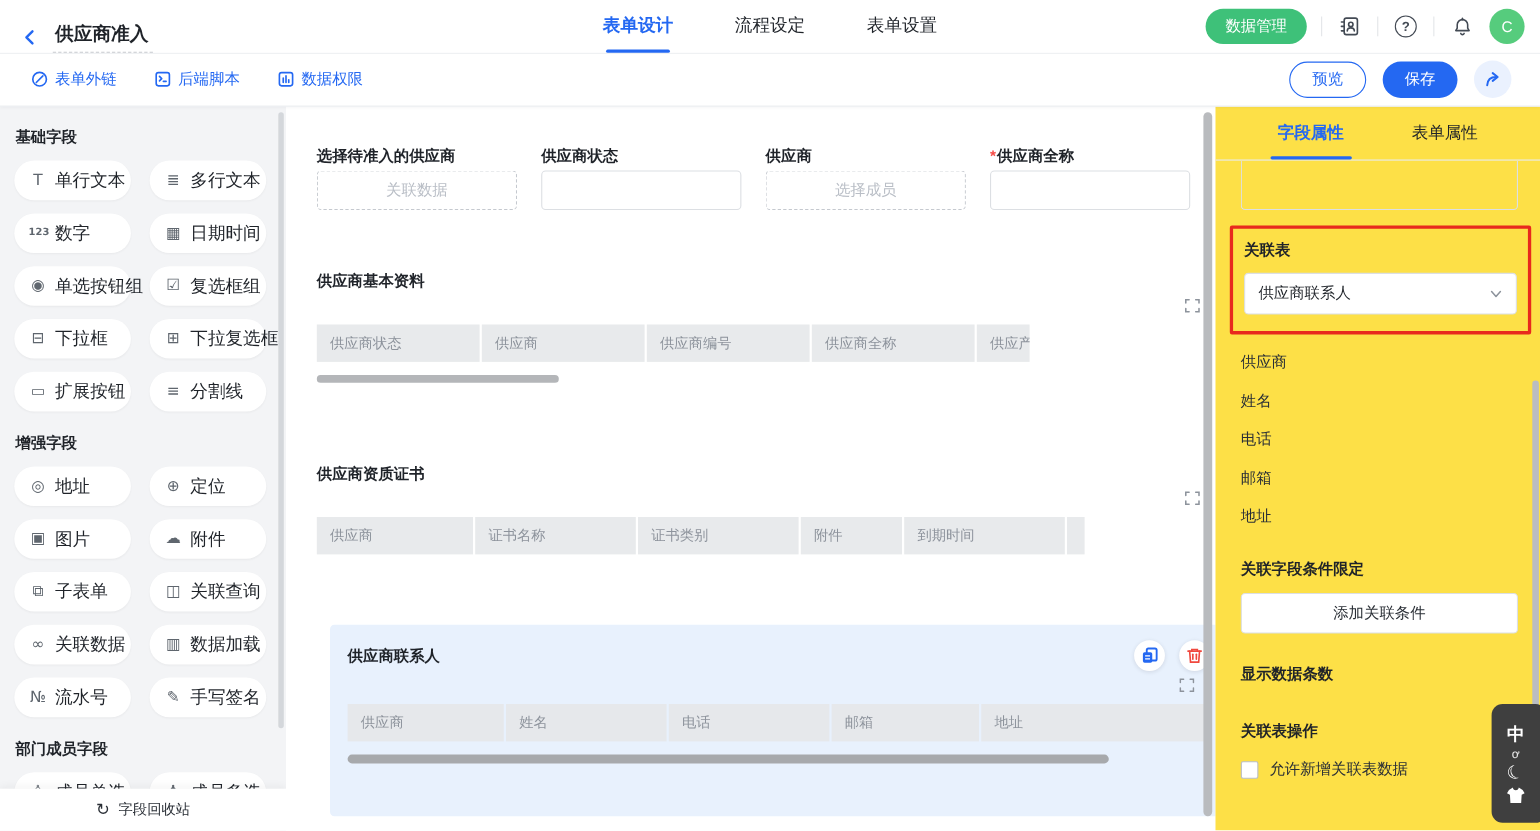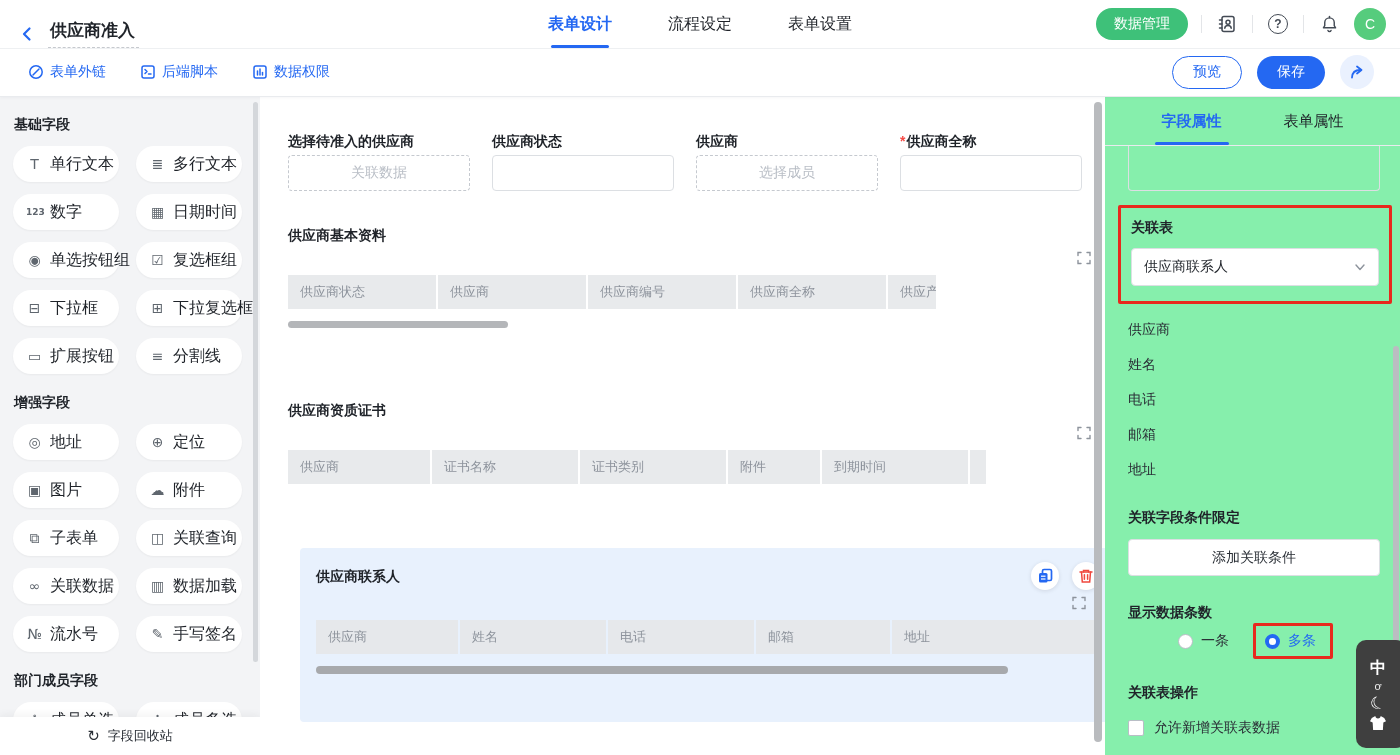--- a/index.html
+++ b/index.html
@@ -71,35 +71,35 @@
            display:flex;align-items:center;justify-content:center;font-size:14px;color:#b9bec6;cursor:text;}
   .f-input.dashed{border:1px dashed #c5c9cf;}
   .sec{margin-left:0;}
   .sec-title{font-size:14px;font-weight:700;height:20px;line-height:20px;}
   .expand-row{display:flex;justify-content:flex-end;padding-right:14px;margin-top:6px;height:14px;}
   .expand-btn{width:14px;height:14px;cursor:pointer;display:flex;}
   .tbl{display:flex;gap:2px;margin-top:10px;}
   .tbl .th{height:34px;background:#e8eaec;color:#8d939c;font-size:13px;display:flex;
            align-items:center;padding-left:12px;box-sizing:border-box;overflow:hidden;white-space:nowrap;flex:none;}
   .hscroll{height:7px;border-radius:4px;background:#b4b6b9;margin-top:12px;cursor:pointer;}
-  .sec0{margin-top:34px;}
+  .sec0{margin-top:54px;}
   .sec1{margin-top:72px;}
   .sel-panel{margin:64px 0 0 12px;width:816px;height:174px;background:var(--selected-bg);
              border-radius:4px;box-sizing:border-box;padding:14px 16px 0 16px;position:relative;}
   .sel-head{display:flex;align-items:center;justify-content:space-between;}
   .sel-actions{display:flex;gap:13px;}
   .circle-btn{width:28px;height:28px;border-radius:50%;background:#fff;border:none;
               display:flex;align-items:center;justify-content:center;cursor:pointer;
               box-shadow:0 1px 4px rgba(31,35,41,.12);}
   .sel-panel .tbl .th{background:#e6e8eb;}
   .sel-panel .hscroll{background:#a7a9ac;height:8px;}
   .canvas-vscroll{position:absolute;right:3px;top:6px;width:8px;height:640px;border-radius:4px;background:#b9bbbe;}
 
   
-  .panel{position:absolute;left:1105px;top:96px;bottom:0;width:295px;background:#86efac;overflow:hidden;}
+  .panel{position:absolute;left:1105px;top:96px;bottom:0;width:295px;background:#fde047;overflow:hidden;}
   .panel-tabs{height:49px;border-bottom:1px solid #e9ebee;display:flex;align-items:center;
               justify-content:center;gap:62px;}
   .p-tab{font-size:15px;color:#1f2329;cursor:pointer;height:49px;line-height:49px;position:relative;}
   .p-tab.active{color:var(--primary);font-weight:600;}
   .p-tab.active::after{content:"";position:absolute;left:50%;transform:translateX(-50%);bottom:0;
               width:74px;height:3px;border-radius:2px;background:var(--primary);}
   .panel-body{padding:0 20px 0 23px;position:relative;}
   .partial-input{height:44px;border:1px solid #dcdfe3;border-top:none;border-radius:0 0 4px 4px;
                  margin-top:0;cursor:text;}
   .hl-box{border:3px solid var(--hl-red);border-radius:2px;margin:14px -12px 0 -10px;
@@ -470,32 +470,20 @@
           <div class="rel-item">姓名</div>
           <div class="rel-item">电话</div>
           <div class="rel-item">邮箱</div>
           <div class="rel-item">地址</div>
         </div>
 
       <div class="p-label cond-label">关联字段条件限定</div>
       <button class="add-btn">添加关联条件</button>
 
       <div class="p-label count-label">显示数据条数</div>
-      <div class="radio-row">
-          <span class="radio">
-            <span class="dot"></span>
-            <span>一条</span>
-          </span>
-          <span class="hl-box2">
-            <span class="radio sel">
-              <span class="dot"></span>
-              <span>多条</span>
-            </span>
-          </span>
-        </div>
 
       <div class="p-label ops-label">关联表操作</div>
       <div class="check-row">
         <span class="checkbox"></span>
         <span>允许新增关联表数据</span>
       </div>
     </div>
     <span class="panel-vscroll"></span>
   </aside>
 

